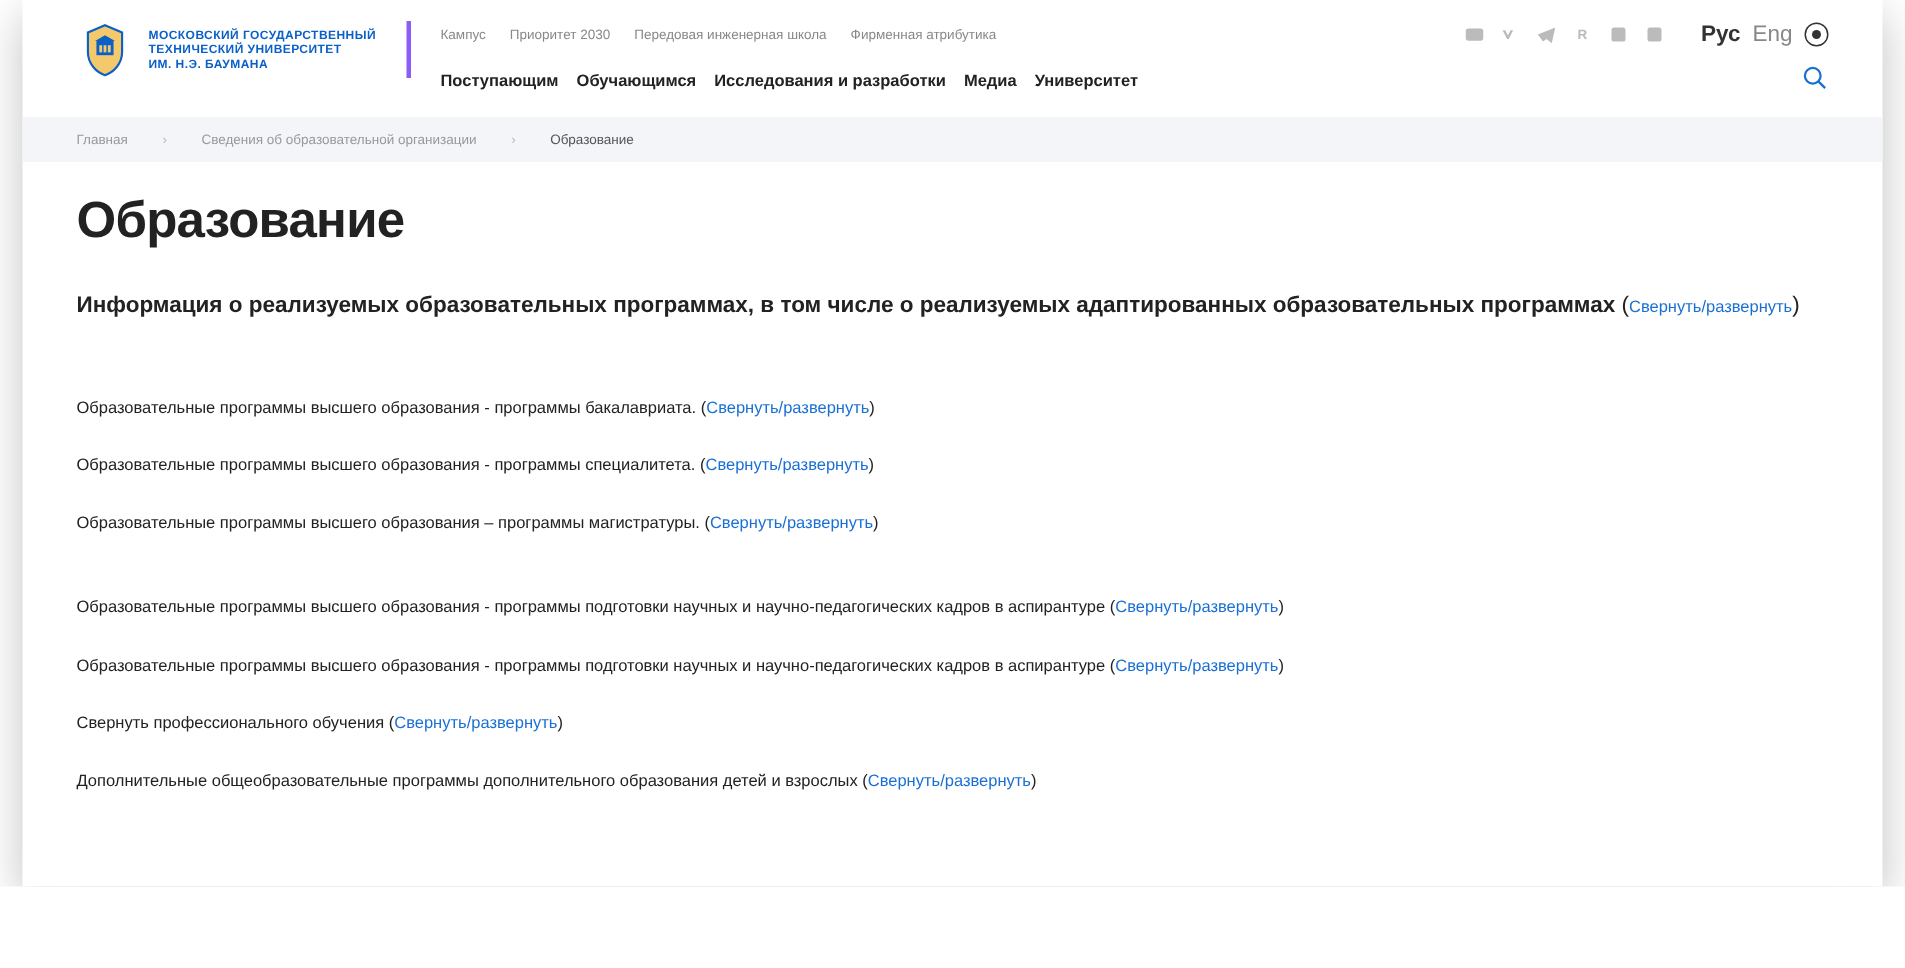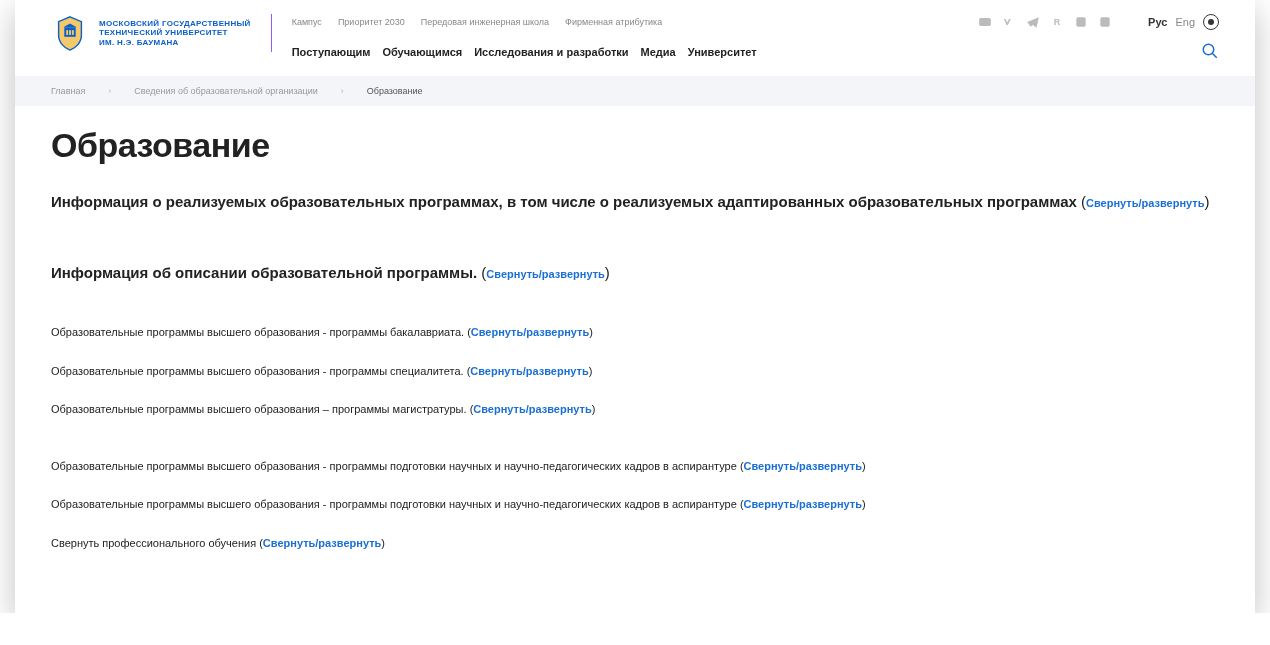--- a/index.html
+++ b/index.html
@@ -1,44 +1,44 @@
 <!DOCTYPE html>
 <html><head>
 <meta charset="utf-8">
 <style>
 * { margin: 0; padding: 0; box-sizing: border-box; }
 body { font-family: Arial, Helvetica, sans-serif; background: #fff; color: #222; }
 .page-wrap { width: 1240px; margin: 0 auto; background: #fff; box-shadow: 0 10px 30px rgba(0,0,0,0.25); overflow: hidden; position: relative; }
 .header { display: flex; align-items: flex-start; padding: 14px 36px 0 36px; }
-.logo-block { display: flex; align-items: center; gap: 10px; padding-right: 20px; border-right: 1px solid #8b5cf6; margin-right: 20px; }
+.logo-block { display: flex; align-items: center; gap: 10px; padding-right: 20px; border-right: 3px solid #8b5cf6; margin-right: 20px; }
 .logo-svg { width: 38px; height: 38px; }
 .logo-text { font-size: 8px; font-weight: 700; color: #0b60c8; line-height: 1.2; letter-spacing: 0.3px; text-transform: uppercase; }
 .header-right { flex: 1; display: flex; flex-direction: column; }
-.top-row { display: flex; align-items: center; font-size: 9px; color: #888; gap: 16px; }
+.top-row { display: flex; align-items: center; font-size: 9px; color: #888; gap: 4px; }
 .top-links { display: flex; gap: 16px; }
 .top-links span { cursor: pointer; }
 .spacer { flex: 1; }
 .social-icons { display: flex; gap: 10px; color: #bbb; }
 .social-icons span { width: 14px; height: 14px; display: inline-flex; align-items: center; justify-content: center; cursor: pointer; }
-.lang { font-size: 11px; color: #888; display: flex; align-items: center; gap: 8px; margin-left: 20px; }
+.lang { font-size: 15px; color: #888; display: flex; align-items: center; gap: 8px; margin-left: 20px; }
 .lang .active { font-weight: 700; color: #333; }
 .eye { width: 16px; height: 16px; border-radius: 50%; border: 1.5px solid #333; display: inline-flex; align-items: center; justify-content: center; }
 .eye::after { content: ""; width: 6px; height: 6px; border-radius: 50%; background: #333; }
 .main-nav { display: flex; align-items: center; gap: 12px; padding: 12px 0 14px 0; font-size: 11px; font-weight: 700; color: #222; }
 .main-nav span { cursor: pointer; }
 .search-icon { margin-left: auto; cursor: pointer; }
 .breadcrumb-bar { background: #f3f5f8; padding: 10px 36px; font-size: 9px; color: #999; display: flex; gap: 23px; align-items: center; }
 .breadcrumb-bar .sep { color: #bbb; }
 .breadcrumb-bar .current { color: #555; }
 .content { padding: 20px 36px 40px 36px; }
 h1 { font-size: 34px; font-weight: 800; letter-spacing: -0.5px; margin-bottom: 26px; }
 .section-big { font-size: 15px; font-weight: 600; color: #222; margin-bottom: 30px; line-height: 1.5; }
 .section-mid { font-size: 15px; font-weight: 600; color: #222; margin-bottom: 40px; line-height: 1.5; }
 .row { font-size: 11px; color: #222; margin-bottom: 22px; line-height: 1.5; }
-.toggle { color: #1a6fd4; cursor: pointer; font-weight: 700; font-size: 11px; }
+.toggle { color: #1a6fd4; cursor: pointer; font-weight: 400; font-size: 11px; }
 .paren { font-weight: 400; }
 .block-gap { height: 18px; }
 </style>
 </head>
 <body>
 
 <div class="page-wrap">
 
   <div class="header">
     <div class="logo-block">
@@ -128,24 +128,20 @@
   <div class="content">
     <h1>Образование</h1>
 
     <div class="section-big">
       <span>Информация о реализуемых образовательных программах, в том числе о реализуемых адаптированных образовательных программах</span>
       <span class="paren"> (</span><span class="toggle">Свернуть/развернуть</span><span class="paren">)</span>
     </div>
 
     <div class="block-gap"></div>
 
-    <div class="section-mid">
-      <span>Информация об описании образовательной программы.</span>
-      <span class="paren"> (</span><span class="toggle">Свернуть/развернуть</span><span class="paren">)</span>
-    </div>
 
 
     <div class="row">
       <span>Образовательные программы высшего образования - программы бакалавриата.</span>
       <span class="paren"> (</span><span class="toggle">Свернуть/развернуть</span><span class="paren">)</span>
     </div>
 
     <div class="row">
       <span>Образовательные программы высшего образования - программы специалитета.</span>
       <span class="paren"> (</span><span class="toggle">Свернуть/развернуть</span><span class="paren">)</span>
@@ -166,15 +162,19 @@
     <div class="row">
       <span>Образовательные программы высшего образования - программы подготовки научных и научно-педагогических кадров в аспирантуре</span>
       <span class="paren"> (</span><span class="toggle">Свернуть/развернуть</span><span class="paren">)</span>
     </div>
 
     <div class="row">
       <span>Свернуть профессионального обучения</span>
       <span class="paren"> (</span><span class="toggle">Свернуть/развернуть</span><span class="paren">)</span>
     </div>
 
+    <div class="row">
+      <span>Дополнительные общеобразовательные программы дополнительного образования детей и взрослых</span>
+      <span class="paren"> (</span><span class="toggle">Свернуть/развернуть</span><span class="paren">)</span>
+    </div>
 
   </div>
 </div>
 
 </body></html>

